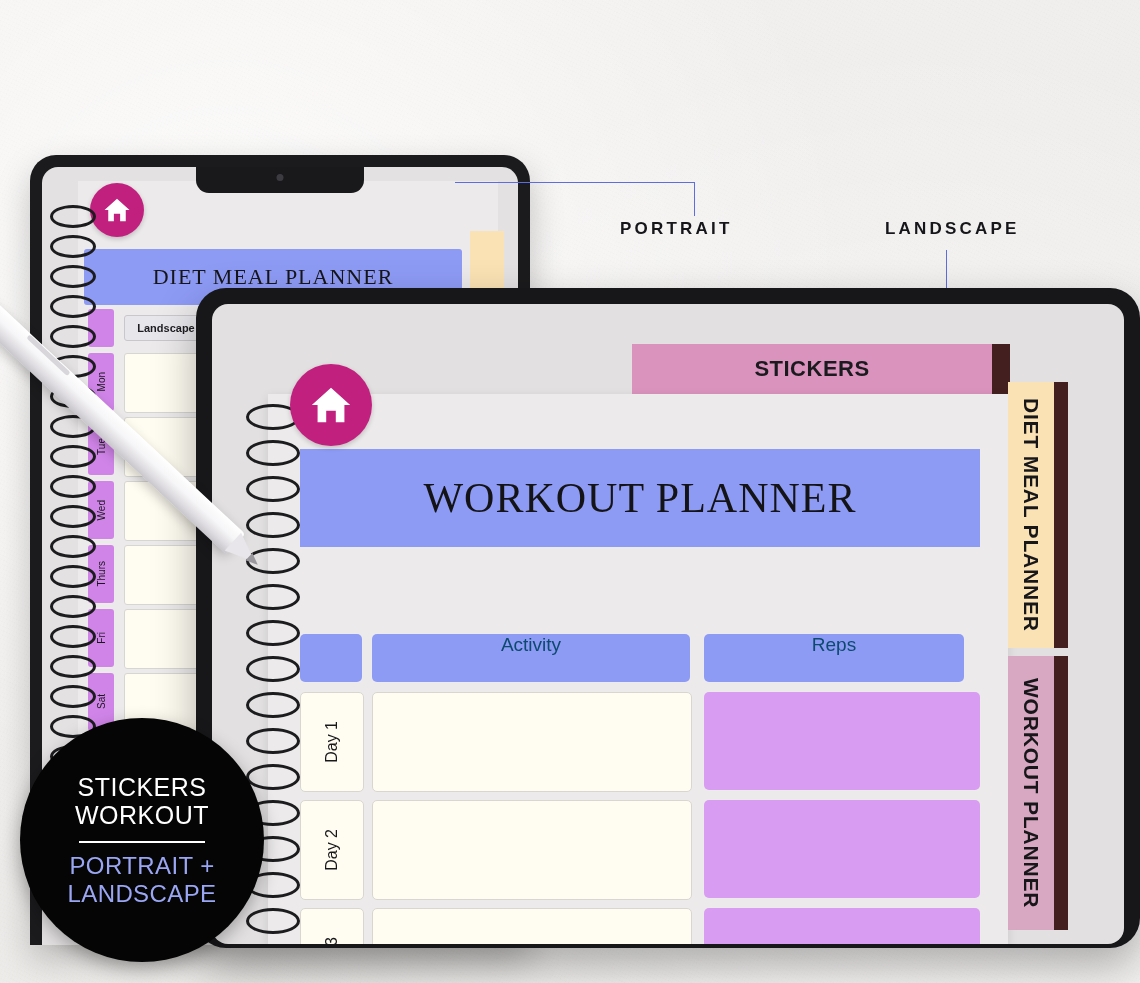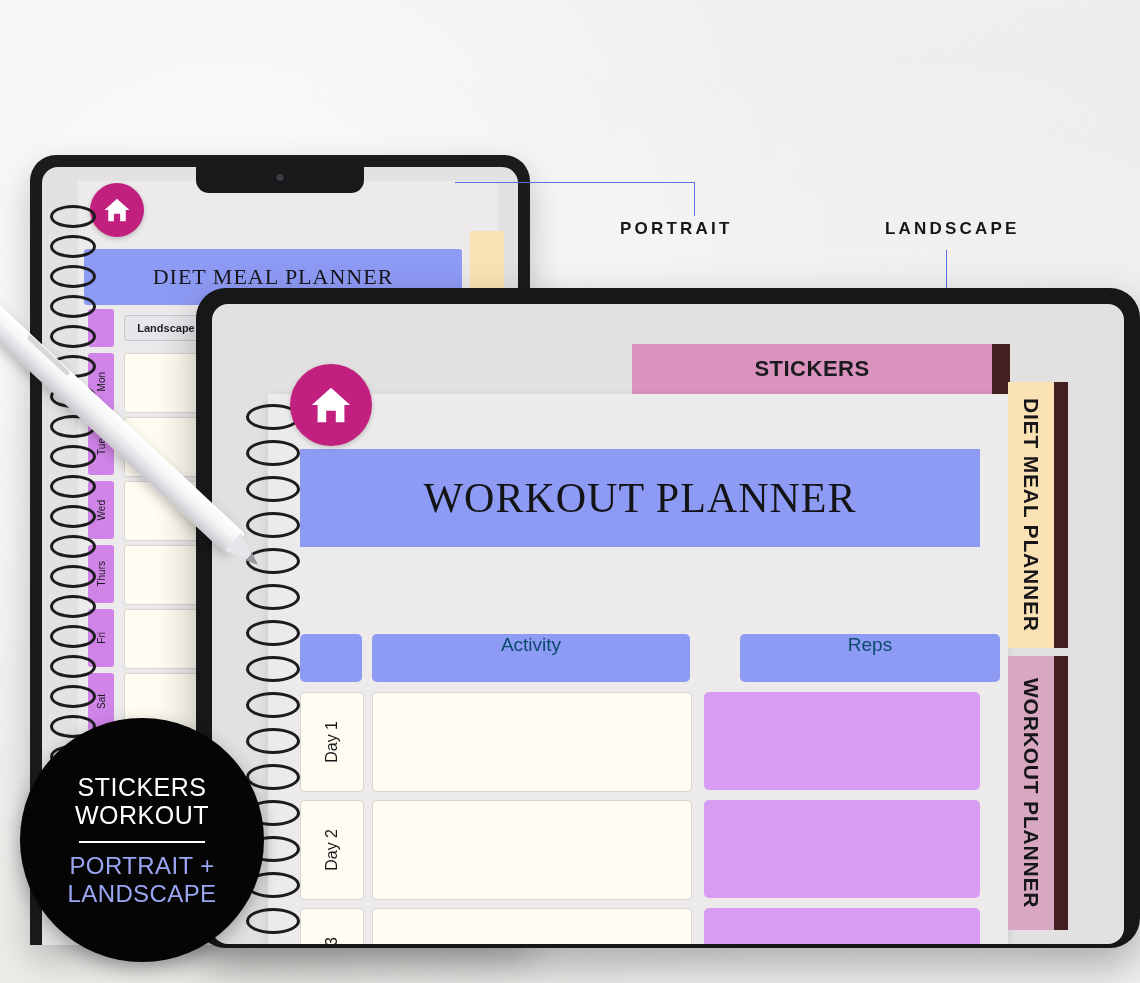--- a/index.html
+++ b/index.html
@@ -620,21 +620,21 @@
 
       <div class="ls-title">
         <div class="title-text">WORKOUT PLANNER</div>
       </div>
 
 
       <div class="ls-hdr" style="left:88px; top:330px; width:62px; height:48px;"></div>
       <div class="ls-hdr" style="left:160px; top:330px; width:318px; height:48px;">
         <span>Activity</span>
       </div>
-      <div class="ls-hdr" style="left:492px; top:330px; width:260px; height:48px;margin-left:36px;">
+      <div class="ls-hdr" style="left:492px; top:330px; width:260px; height:48px;">
         <span>Reps</span>
       </div>
 
       <div class="ls-daycell" style="left:88px; top:388px; width:62px; height:98px;">
         <span>Day 1</span>
       </div>
       <div class="ls-activity" style="left:160px; top:388px; width:318px; height:98px;"></div>
       <div class="ls-reps" style="left:492px; top:388px; width:276px; height:98px;"></div>
 
       <div class="ls-daycell" style="left:88px; top:496px; width:62px; height:98px;">

